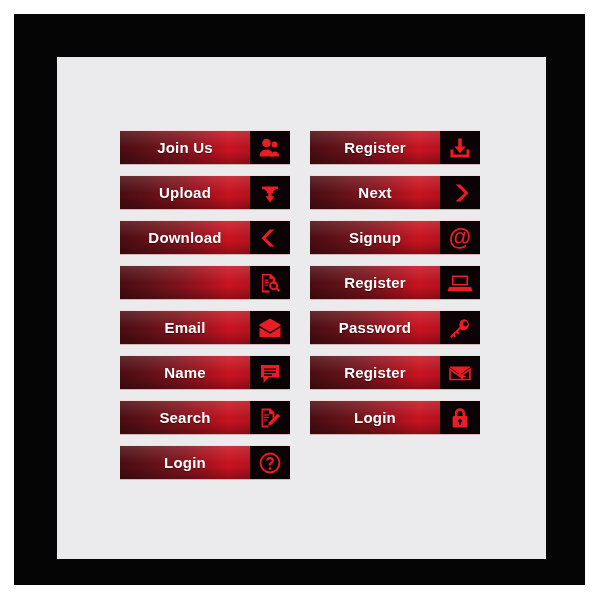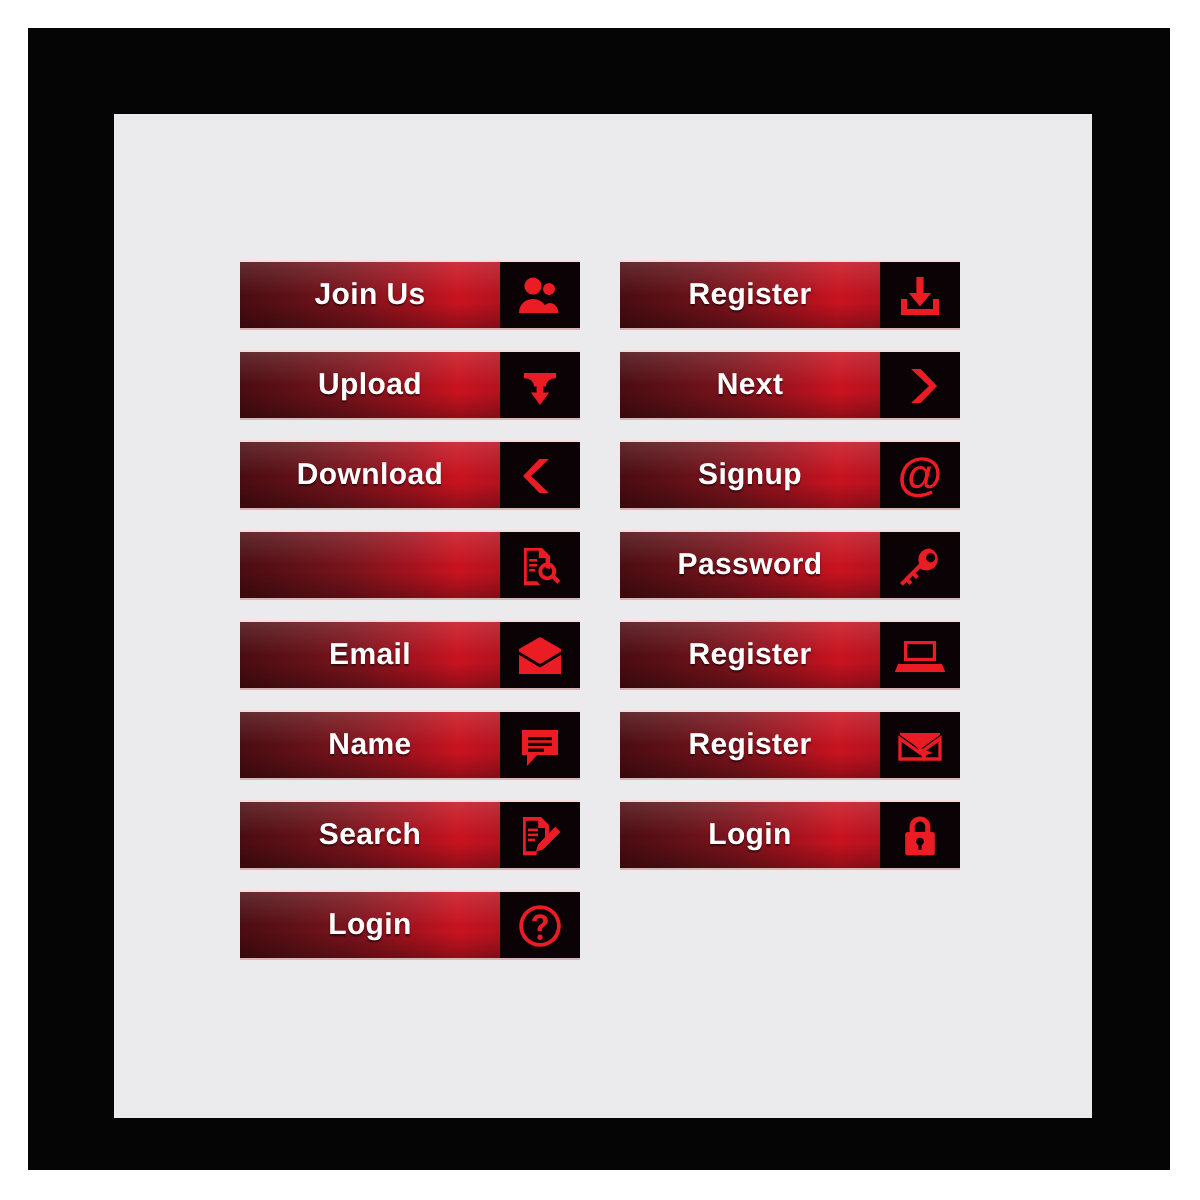--- a/index.html
+++ b/index.html
@@ -186,34 +186,34 @@
             </svg>
           </span>
         </div>
         <div class="btn">
           <span class="btn-label">Signup</span>
           <span class="icon-pane">
             <span class="icon-glyph" style="font-size:23px;">@</span>
           </span>
         </div>
         <div class="btn">
-          <span class="btn-label">Password</span>
-          <span class="icon-pane">
-            <svg width="26" height="24" viewBox="0 0 26 24" fill="#ec1c24">
-              <path d="M17.8 3.2a5.6 5.6 0 0 0-5.2 7.7L3 20.5l1.4 1.4 1.9-1.9 1.5 1.5 1.4-1.4-1.5-1.5 1.7-1.7 1.6 1.6 1.4-1.4-1.6-1.6 2.3-2.3a5.6 5.6 0 1 0 4.7-10zm.5 2.4a2.3 2.3 0 1 1 0 4.6 2.3 2.3 0 0 1 0-4.6z"></path>
-            </svg>
-          </span>
-        </div>
-        <div class="btn">
           <span class="btn-label">Register</span>
           <span class="icon-pane">
             <svg width="26" height="24" viewBox="0 0 26 24" fill="#ec1c24">
               <path d="M5 4.5h16v10H5z"></path>
               <rect x="6.6" y="6.1" width="12.8" height="6.8" fill="#0a0204"></rect>
               <path d="M2 16h22l1.6 4H.4z"></path>
+            </svg>
+          </span>
+        </div>
+        <div class="btn">
+          <span class="btn-label">Password</span>
+          <span class="icon-pane">
+            <svg width="26" height="24" viewBox="0 0 26 24" fill="#ec1c24">
+              <path d="M17.8 3.2a5.6 5.6 0 0 0-5.2 7.7L3 20.5l1.4 1.4 1.9-1.9 1.5 1.5 1.4-1.4-1.5-1.5 1.7-1.7 1.6 1.6 1.4-1.4-1.6-1.6 2.3-2.3a5.6 5.6 0 1 0 4.7-10zm.5 2.4a2.3 2.3 0 1 1 0 4.6 2.3 2.3 0 0 1 0-4.6z"></path>
             </svg>
           </span>
         </div>
         <div class="btn">
           <span class="btn-label">Register</span>
           <span class="icon-pane">
             <svg width="26" height="24" viewBox="0 0 26 24" fill="#ec1c24">
               <path d="M3 5.5h20v1L13 13.6 3 6.5z"></path>
               <path d="M3 8.3l10 7.1 10-7.1v10.2H3z" fill="none" stroke="#ec1c24" stroke-width="1.7"></path>
               <path d="M11.5 12.2l8 3.3-3.3 1-1.1 3.4z"></path>

